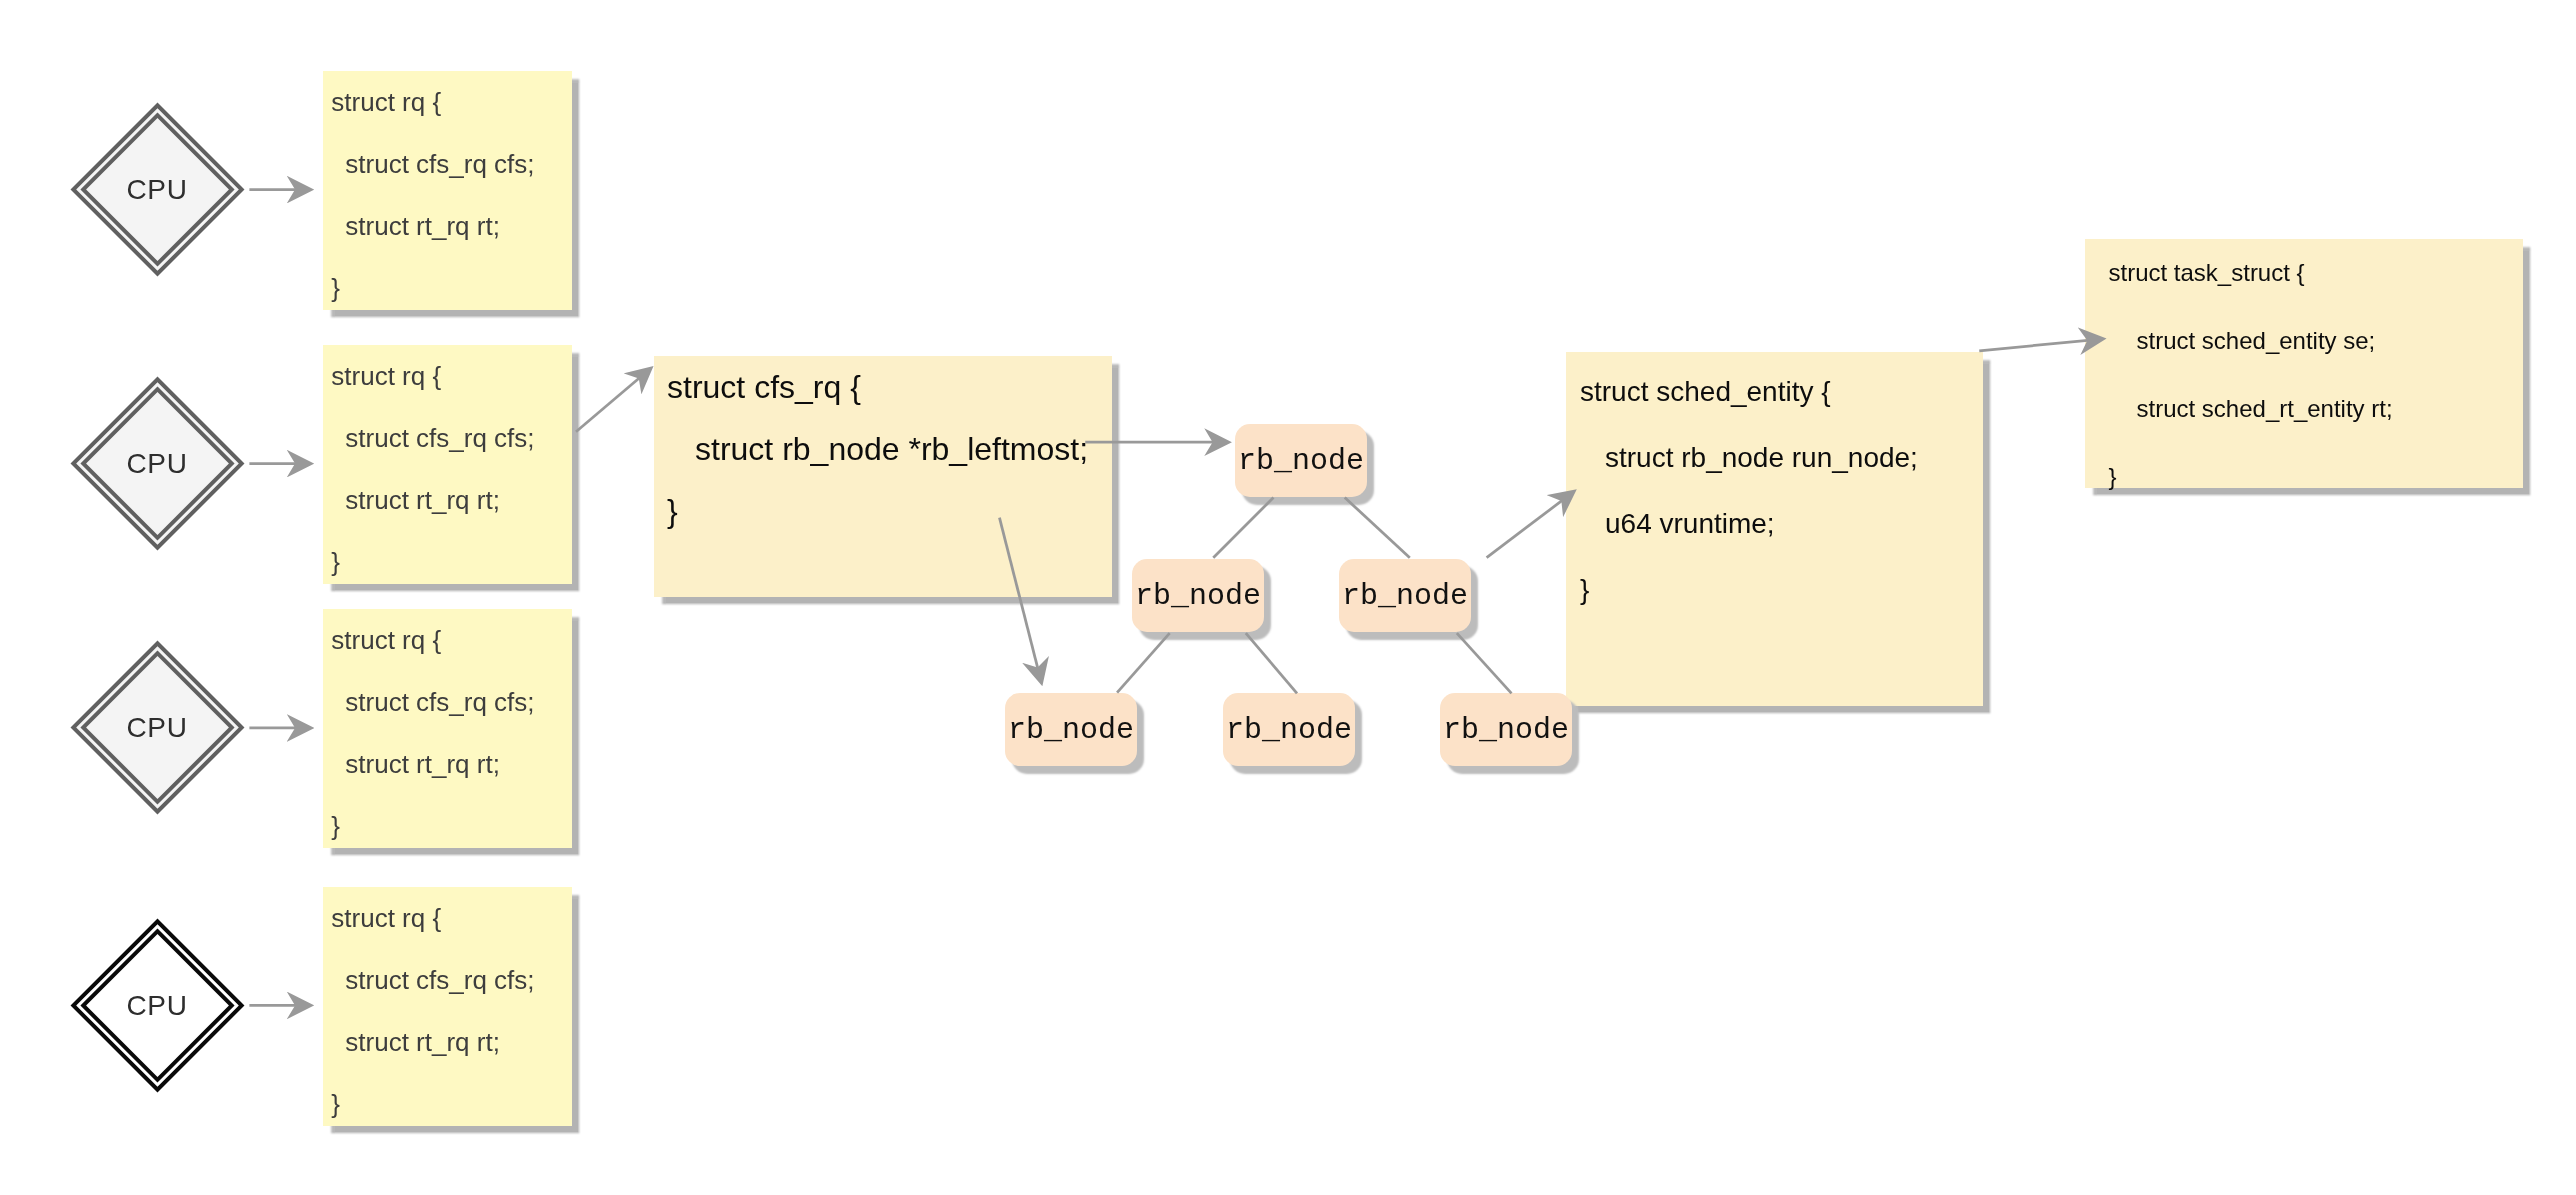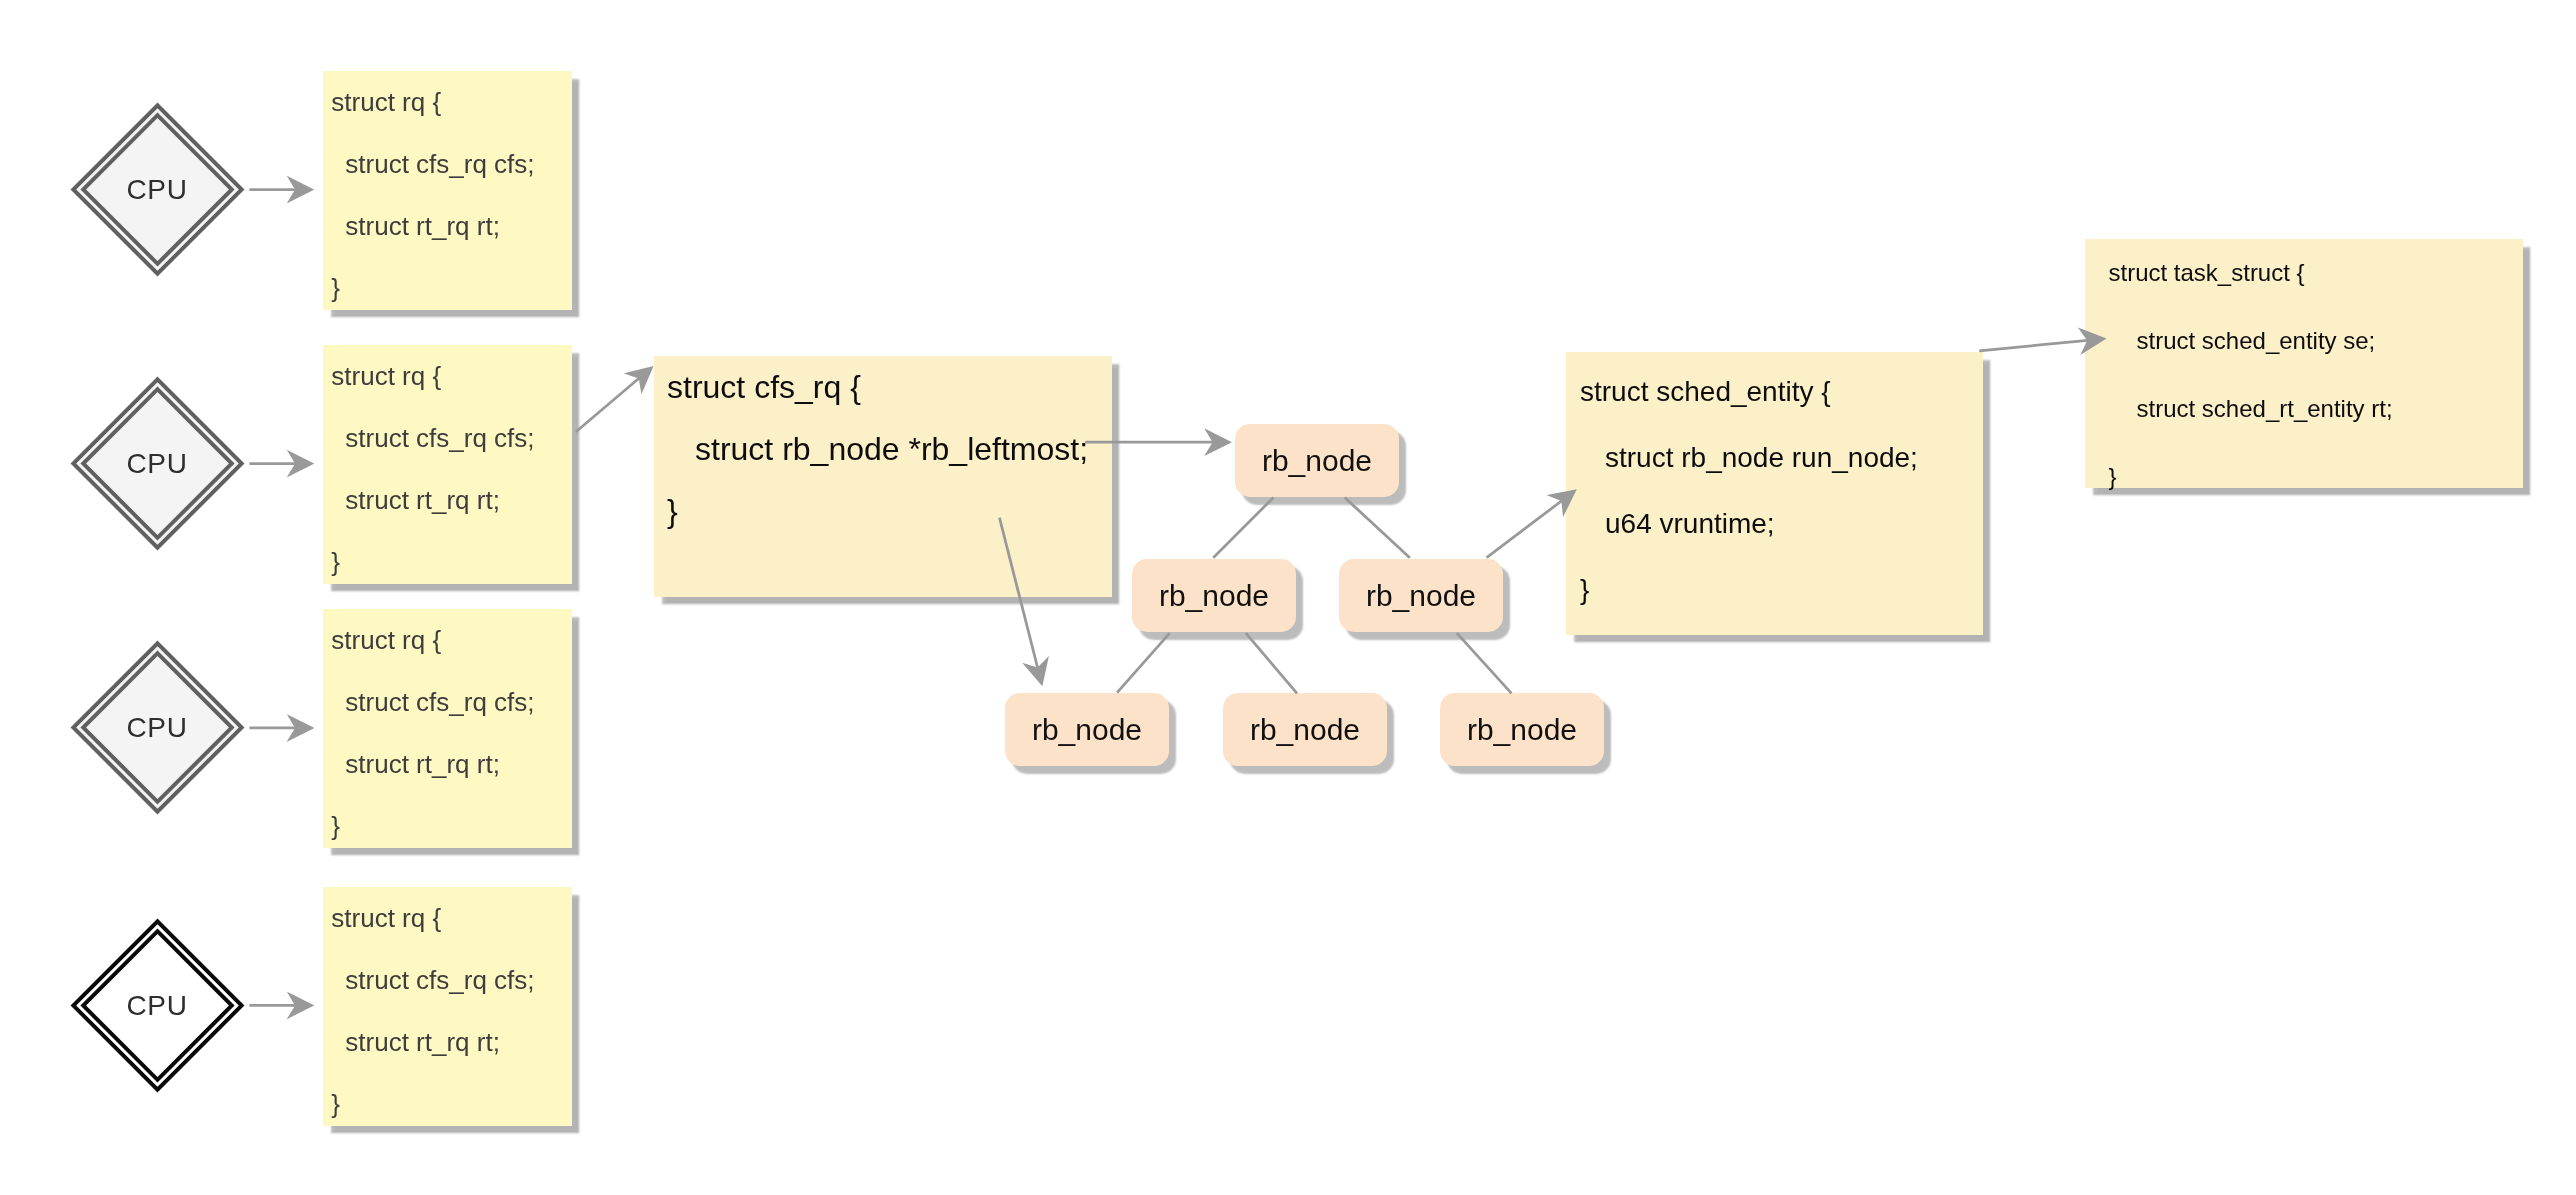--- a/index.html
+++ b/index.html
@@ -20,32 +20,32 @@
 
   .rq-box { left: 323px; width: 249px; height: 239px; font-size: 26px; line-height: 62px; padding-left: 8.3px; }
   .rq-box .indent { padding-left: 14px; }
   .rq-pos-1 { top: 71px; }
   .rq-pos-2 { top: 345px; }
   .rq-pos-3 { top: 609px; }
   .rq-pos-4 { top: 887px; }
 
   .cfs-box   { left: 654px;  top: 356px; width: 458px; height: 241px; font-size: 32px; line-height: 62px; padding-left: 13px; }
   .cfs-box .indent   { padding-left: 28px; }
-  .sched-box { left: 1566px; top: 352px; width: 417px; height: 283px; font-size: 28px; line-height: 66px; padding: 7px 0 0 14px; }
+  .sched-box { left: 1566px; top: 352px; width: 417px; height: 354px; font-size: 28px; line-height: 66px; padding: 7px 0 0 14px; }
   .sched-box .indent { padding-left: 25px; }
   .task-box  { left: 2085px; top: 239px; width: 438px; height: 249px; font-size: 24px; line-height: 68px; padding-left: 23.5px; }
   .task-box .indent  { padding-left: 28px; }
 
   
   .rb-node {
-    position: absolute; width: 164px; height: 73px;
+    position: absolute; width: 132px; height: 73px;
     background: #fce2c8; border-radius: 15px;
     box-shadow: 7px 7.6px 2.1px #bcbcbc;
     display: flex; align-items: center; justify-content: center;
-    font-size: 30px; color: #111111;
+    font-size: 30px; color: #111111; font-family: Liberation Mono, monospace;
   }
   .rb-root  { left: 1235px; top: 424px;  }
   .rb-l     { left: 1132px; top: 559px;  }
   .rb-r     { left: 1339px; top: 559px;  }
   .rb-bl    { left: 1005px; top: 693px; }
   .rb-bm    { left: 1223px; top: 693px; }
   .rb-br    { left: 1440px; top: 693px; }
 
   
   .diamond {

